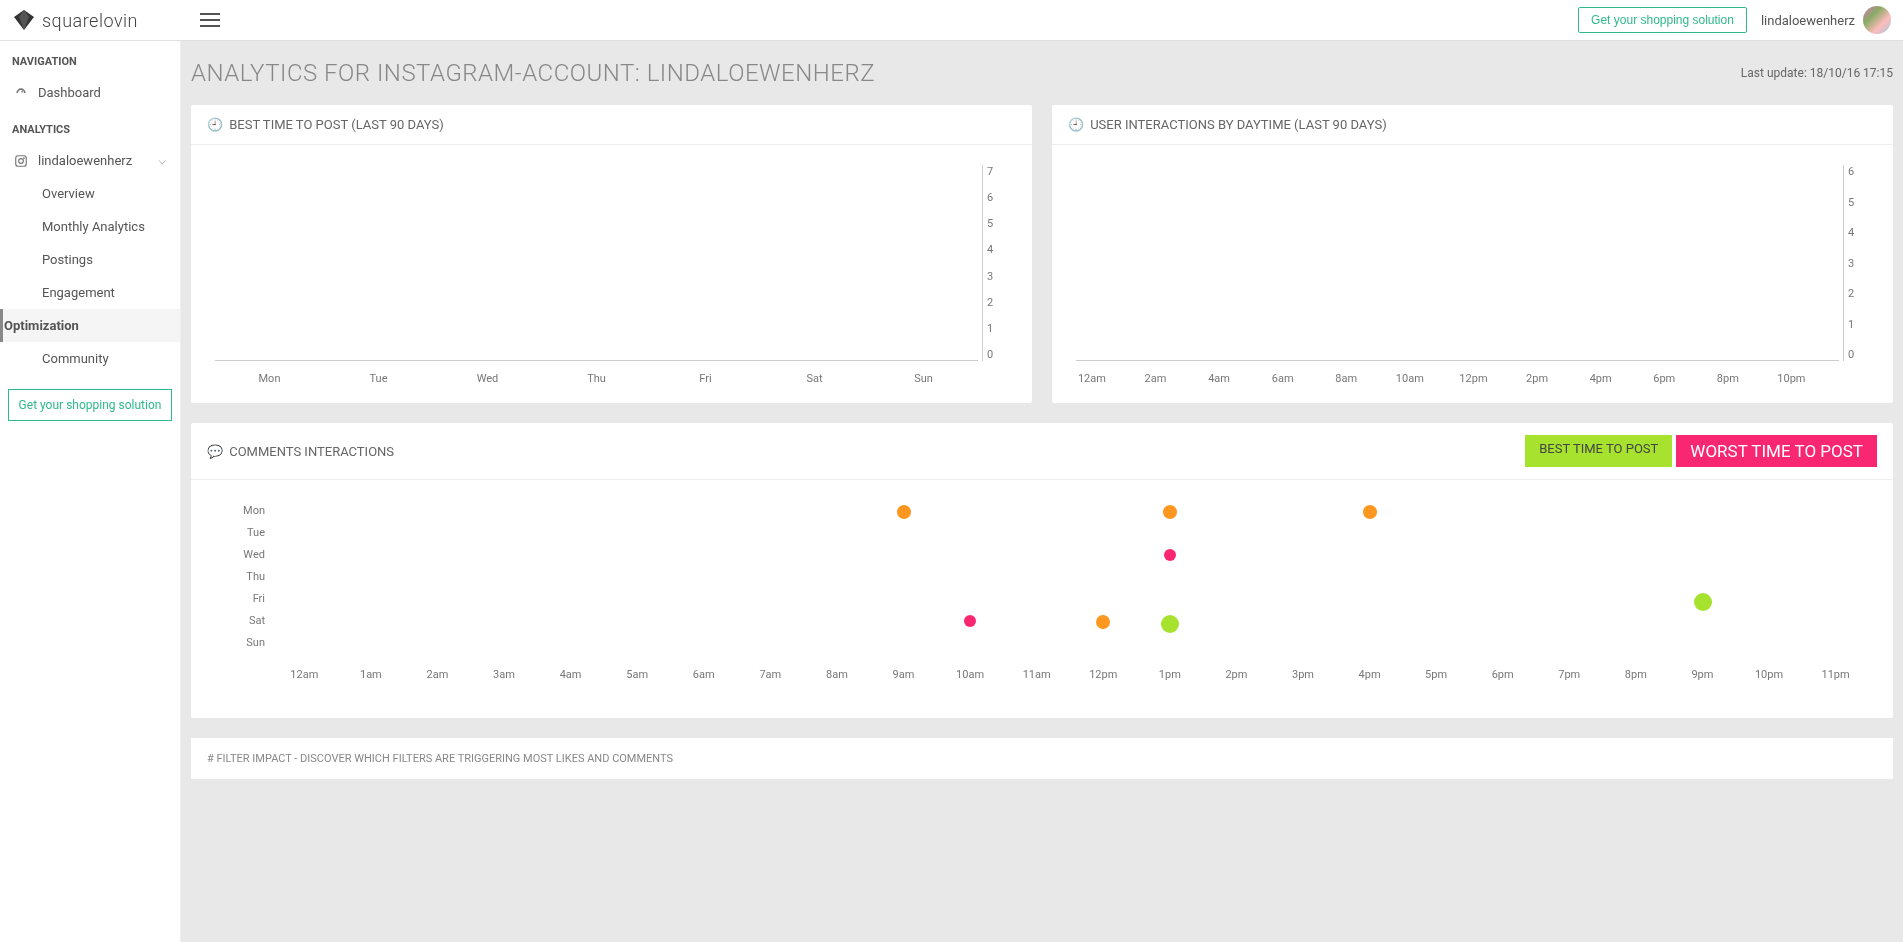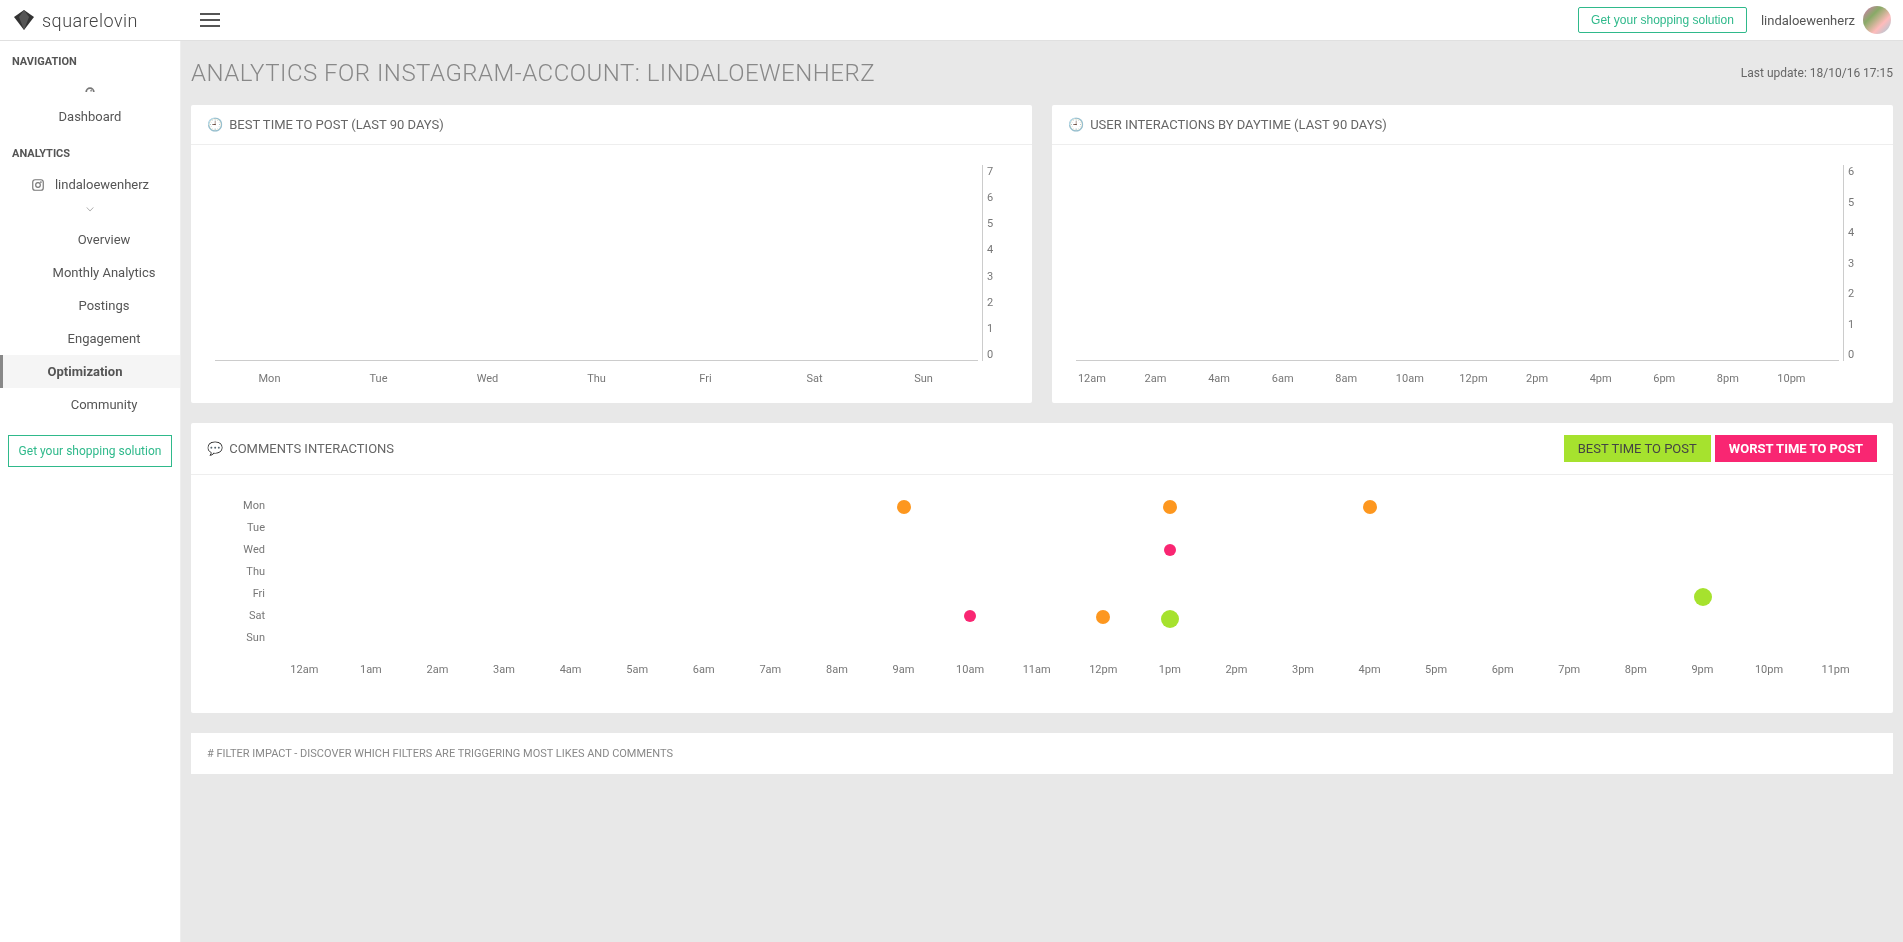--- a/index.html
+++ b/index.html
@@ -15,21 +15,21 @@
 .header-spacer { flex: 1; }
 .shopping-btn { border: 1px solid #2fb98b; color: #2fb98b; background: #fff; padding: 5px 12px; font-size: 12px; cursor: pointer; border-radius: 2px; }
 .user-area { display: flex; align-items: center; gap: 8px; margin-left: 14px; }
 .username { color: #555; font-size: 13px; }
 .avatar { width: 28px; height: 28px; border-radius: 50%; background: linear-gradient(135deg,#d7b,#8a6,#fbb,#9cd); }
 
 
 .layout { display: flex; }
 .sidebar { width: 181px; background: #fff; min-height: calc(100vh - 41px); border-right: 1px solid #eee; }
 .nav-header { font-size: 11px; font-weight: 700; color: #555; padding: 14px 12px 8px; }
-.nav-item { display: flex; align-items: center; gap: 10px; padding: 9px 14px; font-size: 13px; color: #555; cursor: pointer; flex-direction: column; }
+.nav-item { display: flex; align-items: center; gap: 10px; padding: 9px 14px; font-size: 13px; color: #555; cursor: pointer; }
 .nav-item.active { background: #f5f5f5; font-weight: 700; border-left: 3px solid #888; padding-left: 1px; }
 .nav-item.account { justify-content: space-between; }
 .nav-sub { padding-left: 42px; }
 .nav-icon { width: 14px; height: 14px; display: inline-flex; align-items: center; justify-content: center; }
 .chevron { font-size: 10px; color: #888; }
 .sidebar-cta { margin: 14px 8px; border: 1px solid #2fb98b; color: #2fb98b; text-align: center; padding: 8px 6px; font-size: 12px; cursor: pointer; }
 
 
 .main { flex: 1; padding: 18px 10px; }
 .page-head { display: flex; justify-content: space-between; align-items: center; margin-bottom: 18px; }
@@ -37,21 +37,21 @@
 .last-update { font-size: 12px; color: #666; }
 
 .row { display: flex; gap: 20px; }
 .card { background: #fff; border-radius: 2px; flex: 1; }
 .card-header { padding: 12px 16px; border-bottom: 1px solid #eee; display: flex; align-items: center; gap: 6px; font-size: 13px; font-weight: 400; color: #666; }
 .card-header .icon { color: #888; }
 .card-body { padding: 20px 24px 18px; }
 
 .badges { display: flex; gap: 4px; border-radius: 10px; }
 .badge-best { background: #a6e22e; color: #444; padding: 6px 14px; font-size: 13px; }
-.badge-worst { background: #f92672; color: #fff; padding: 6px 14px; font-size: 13px; font-weight: bold; }
+.badge-worst { background: #f92672; color: #fff; padding: 6px 14px; font-size: 17px; }
 
 
 .barchart { position: relative; height: 220px; }
 .bar-area { position: absolute; left: 0; right: 30px; bottom: 24px; top: 0; border-bottom: 1px solid #ccc; display: flex; align-items: flex-end; }
 .bar-slot { flex: 1; display: flex; justify-content: center; }
 .bar { width: 56%; background: #44b392; }
 .y-axis { position: absolute; right: 0; bottom: 24px; top: 0; width: 26px; display: flex; flex-direction: column; justify-content: space-between; align-items: flex-start; font-size: 11px; color: #777; border-left: 1px solid #ccc; padding-left: 4px; }
 .x-axis { position: absolute; left: 0; right: 30px; bottom: 0; display: flex; }
 .x-axis span { flex: 1; text-align: center; font-size: 11px; color: #777; }
 

